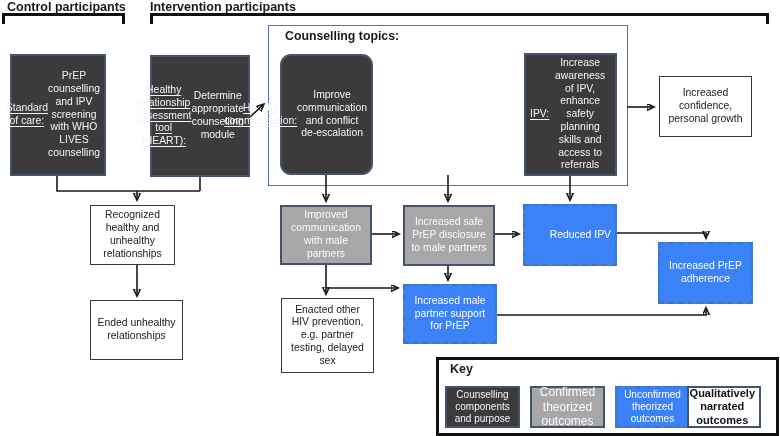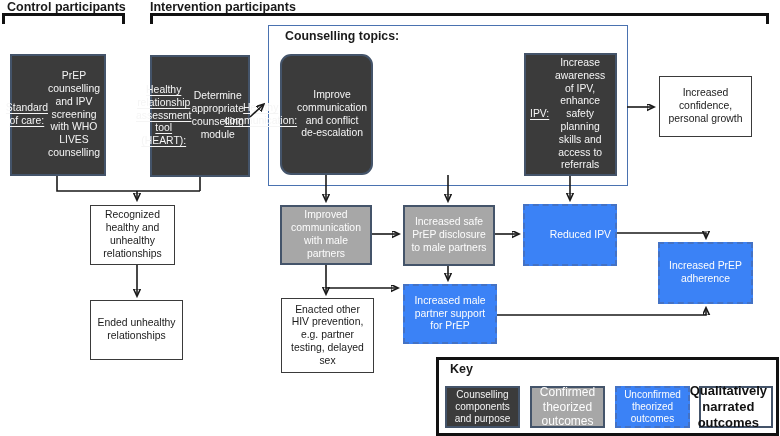--- a/index.html
+++ b/index.html
@@ -103,21 +103,21 @@
     <div class="keytitle">Key</div>
     <div class="box dark" style="left:6px;top:26px;width:75px;height:42px;font-size:10px;">
       <span>Counselling components and purpose</span>
     </div>
     <div class="box graysolid" style="left:91px;top:26px;width:75px;height:42px;font-size:12px;">
       <span>Confirmed theorized outcomes</span>
     </div>
     <div class="box graydash" style="left:176px;top:26px;width:75px;height:42px;font-size:10px;">
       <span>Unconfirmed theorized outcomes</span>
     </div>
-    <div class="box whitekey" style="left:260px;top:26px;width:74px;height:42px;font-size:13px;">
+    <div class="box whitekey" style="left:248px;top:26px;width:74px;height:42px;font-size:11px;">
       <span>Qualitatively narrated outcomes</span>
     </div>
   </div>
 
   <svg class="connectors" width="780" height="436">
     <defs>
       <marker id="ah" markerWidth="9" markerHeight="8" refX="6.2" refY="3.5" orient="auto" markerUnits="userSpaceOnUse">
         <path d="M0,0 L7.5,3.5 L0,7 z" fill="#1a1a1a" stroke="none"></path>
       </marker>
     </defs>

